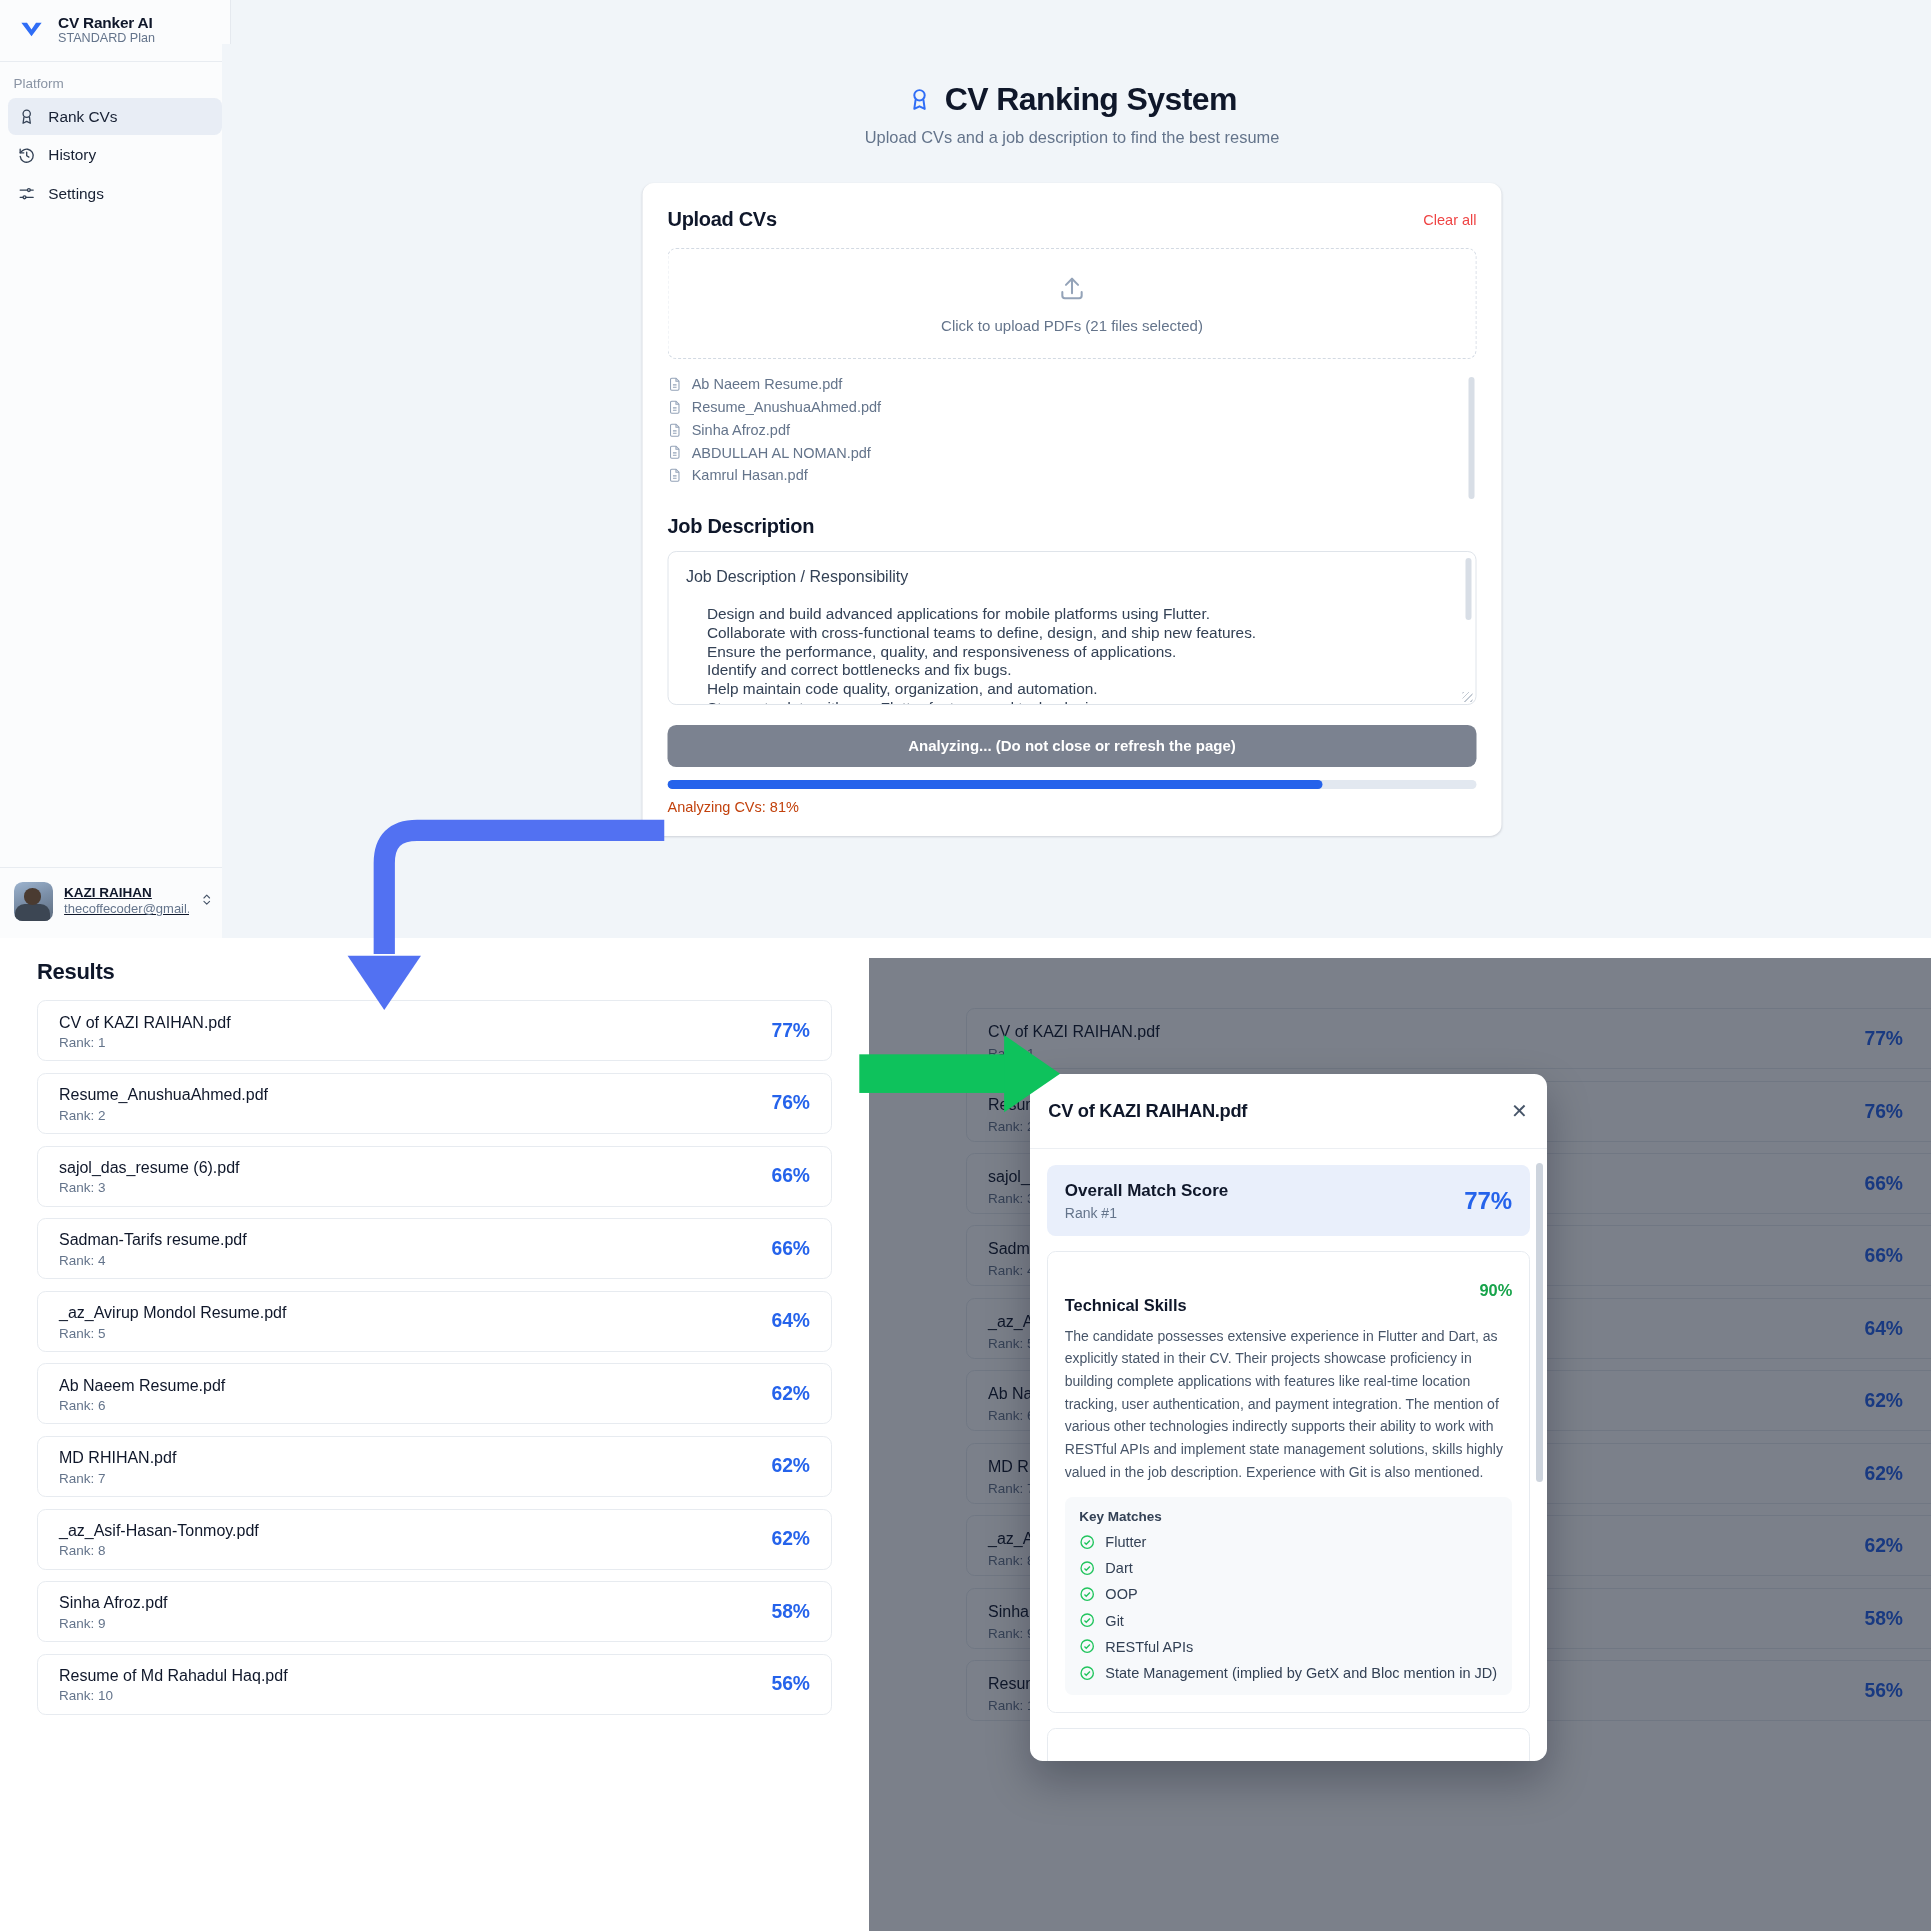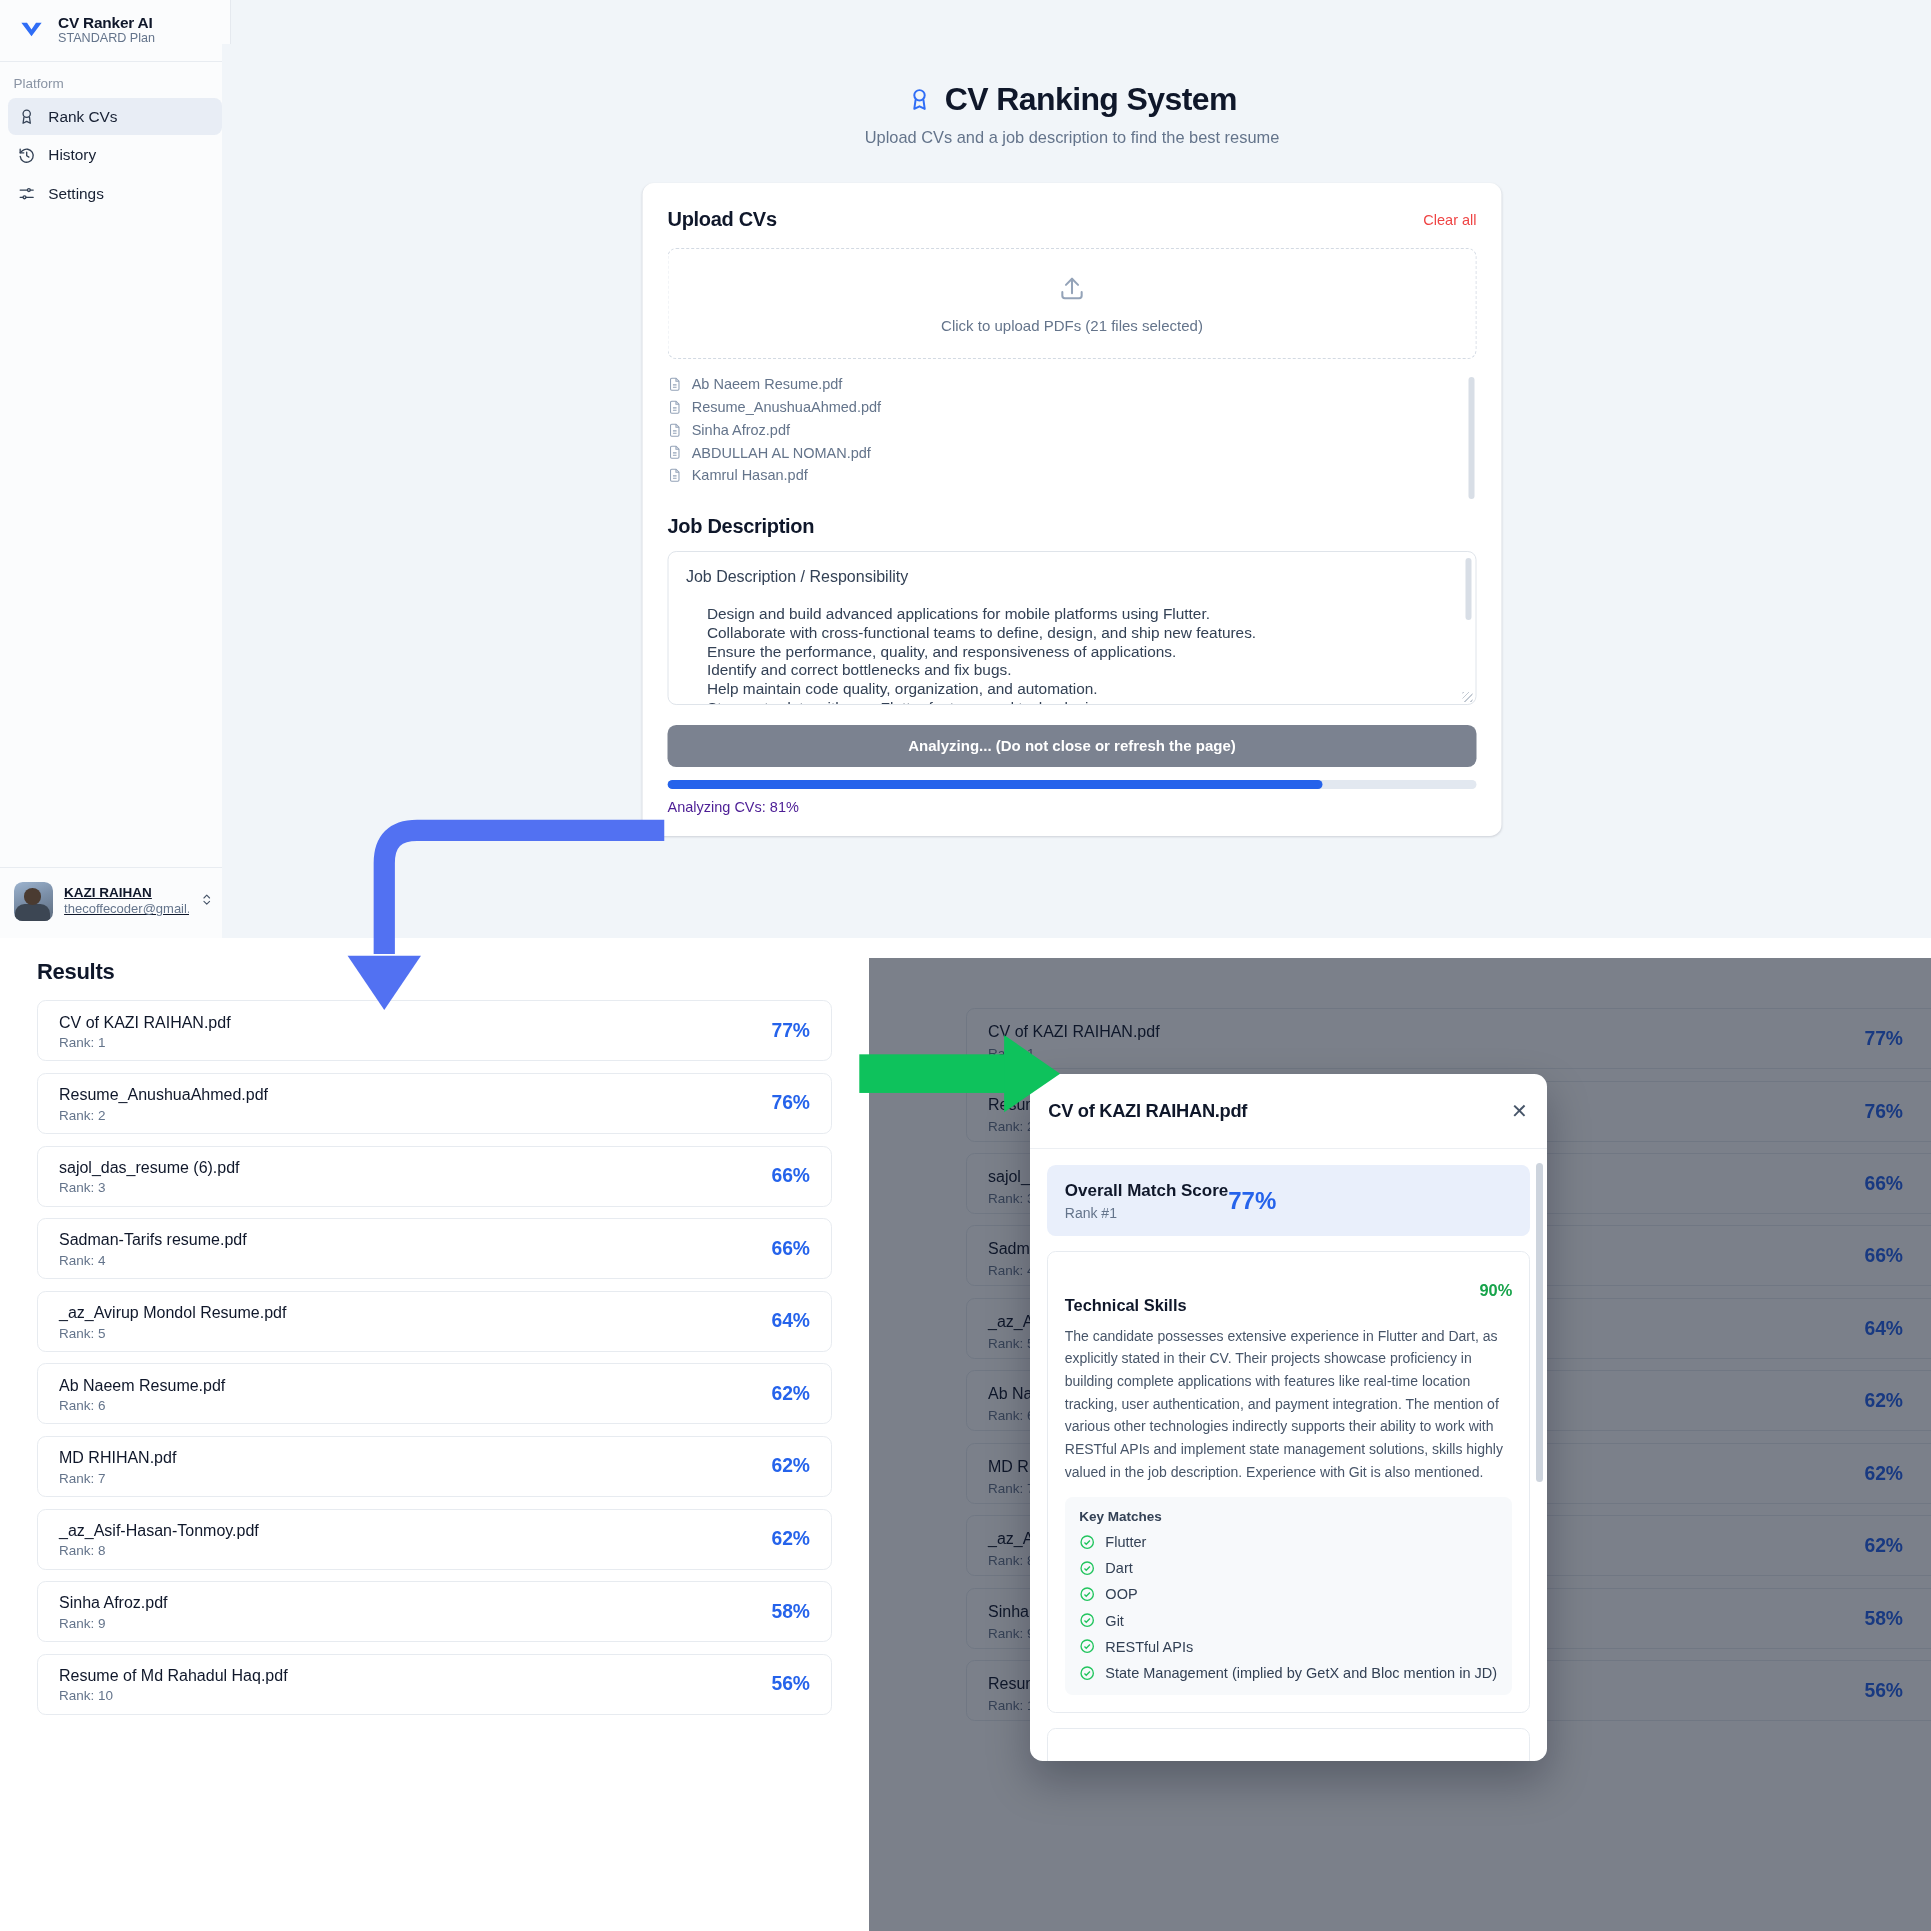--- a/index.html
+++ b/index.html
@@ -131,21 +131,21 @@
   .jd-resize { position:absolute; right:2.9px; bottom:2.9px; width:9.7px; height:9.7px;
     background: repeating-linear-gradient(135deg,#c3cad3 0 1.4px,transparent 1.4px 3.9px); }
 
   .analyze-btn {
     margin-top: 19.3px; height: 42px; border-radius: 8.7px; background: #7b8290;
     color: #ffffff; font-size: 15px; font-weight: 700;
     display: flex; align-items: center; justify-content: center; cursor: not-allowed;
   }
   .prog-track { margin-top: 13.5px; height: 8.7px; border-radius: 5.8px; background: #e2e8f0; overflow: hidden; }
   .prog-fill { height: 100%; background: #2563eb; border-radius: 5.8px; }
-  .prog-text { margin-top: 9.7px; font-size: 14.5px; color: #4c1d95; }
+  .prog-text { margin-top: 9.7px; font-size: 14.5px; color: #c2410c; }
 
   
   #results-left { position: absolute; left: 0; top: 938px; width: 869px; height: 993px; background:#fff; }
   .res-head { font-size: 22px; font-weight: 700; letter-spacing: -0.3px; padding: 21px 0 0 37px; }
   .res-list { padding: 15.4px 37px 0 37px; }
   .res-card {
     border: 1px solid #e7ebf0; border-radius: 8.7px; background: #fff;
     height: 61px; margin-bottom: 11.6px; padding: 0 21px;
     display: flex; align-items: center; justify-content: space-between; cursor: pointer;
   }
@@ -179,21 +179,21 @@
     height: 75px; display: flex; align-items: center; justify-content: space-between;
     padding: 0 19.3px 0 18.3px; border-bottom: 1px solid #eceff3; flex: 0 0 75px;
   }
   .modal-title { font-size: 18.3px; font-weight: 700; letter-spacing: -0.3px; }
   .modal-close { font-size: 20px; color: #475569; cursor: pointer; line-height: 1; }
   .modal-body { flex: 1; overflow: hidden; padding: 16.4px 17.4px 0 17.4px; position: relative; }
   .m-scroll { position:absolute; right:3.9px; top:13.5px; width:6.8px; height:319px; background:#cdd4dd; border-radius:4.8px; }
 
   .score-box {
     background: #e9effb; border-radius: 8.7px; padding: 15.4px 17.4px;
-    display: flex; align-items: center; justify-content: flex-start;
+    display: flex; align-items: center; justify-content: space-between;
   }
   .score-label { font-size: 17px; font-weight: 700; color: #0f172a; }
   .score-rank { font-size: 14px; color: #64748b; margin-top: 3.9px; }
   .score-pct { font-size: 24px; font-weight: 700; color: #2563eb; }
 
   .sec-box { border: 1px solid #e7ebf0; border-radius: 8.7px; padding: 14.5px 16.4px 16.4px 16.4px; margin-top: 15.4px; }
   .sec-head { display: flex; align-items: center; justify-content: space-between; }
   .sec-title { font-size: 16.4px; font-weight: 700; color: #0f172a; margin-top: 29px; }
   .sec-pct { font-size: 16.4px; font-weight: 700; color: #16a34a; }
   .sec-text { margin-top: 9.7px; font-size: 14px; line-height: 1.62; color: #475569; }

